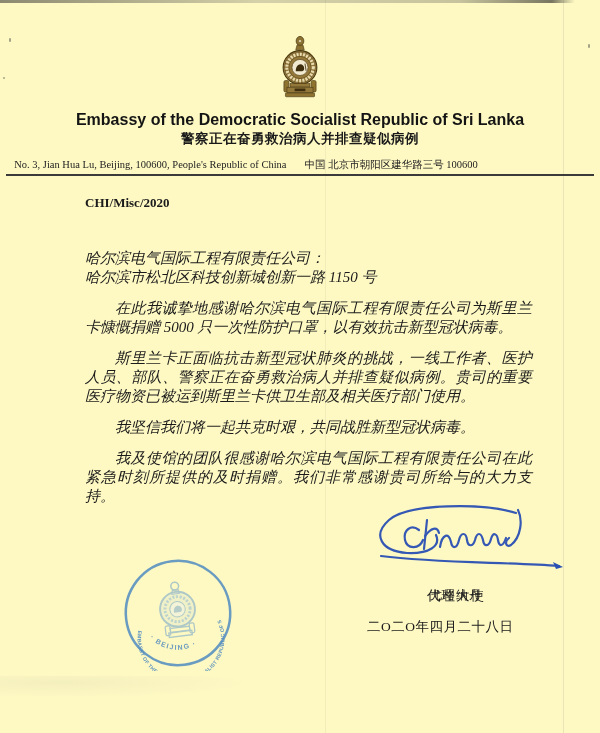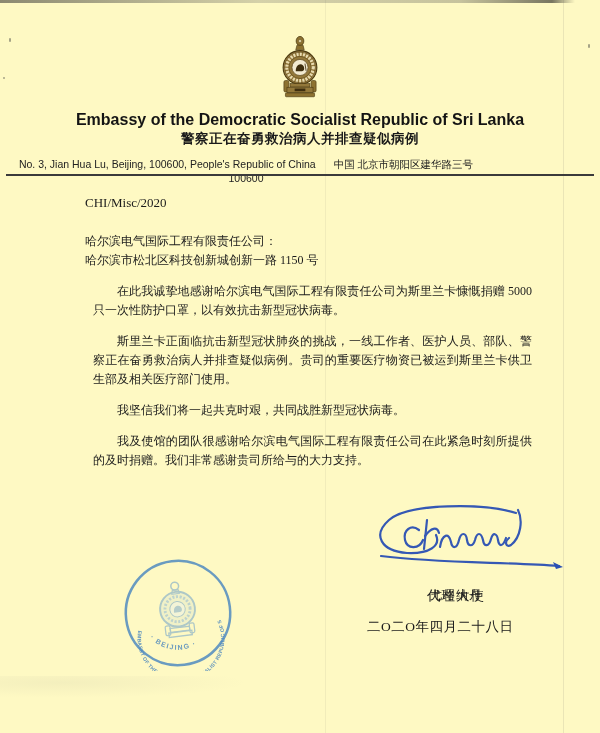--- a/index.html
+++ b/index.html
@@ -21,29 +21,29 @@
     background:radial-gradient(ellipse at 25% 30%,rgba(120,120,120,.08),rgba(0,0,0,0) 70%);}
   .speck{position:absolute;width:2px;height:4px;background:rgba(60,60,60,.45);border-radius:1px;}
 
   
   .emblem{position:absolute;left:277px;top:34px;width:46px;height:70px;}
   .title-en{position:absolute;left:0;top:111px;width:600px;text-align:center;
     font-family:"Liberation Sans","DejaVu Sans",sans-serif;font-weight:bold;font-size:16px;color:#141414;}
   .title-zh{position:absolute;left:0;top:130px;width:600px;text-align:center;
     font-weight:bold;font-size:13.5px;letter-spacing:.5px;color:#1a1a1a;}
   .addr{position:absolute;left:0;top:158px;width:492px;text-align:center;
-    font-family:Liberation Sans, sans-serif;font-size:10.5px;color:#222;}
+    font-family:Liberation Serif, serif;font-size:10.5px;color:#222;}
   .addr .gap{display:inline-block;width:18px;}
   .rule{position:absolute;left:6px;top:174px;width:588px;height:2px;background:#3b3b3b;}
 
   
-  .refno{position:absolute;left:85px;top:195px;font-weight:normal;font-size:13px;}
-  .body-block{position:absolute;left:85px;top:232px;width:447px;
-    font-size:12px;line-height:19px;text-align:justify;}
-  .body-block p{margin:12px 0 0 8px;text-indent:2em;}
+  .refno{position:absolute;left:85px;top:195px;font-weight:bold;font-size:13px;}
+  .body-block{position:absolute;left:85px;top:249px;width:447px;
+    font-size:15px;line-height:19px;text-align:justify;font-style:italic;}
+  .body-block p{margin:12px 0 0 0;text-indent:2em;}
   .body-block .recipient p{margin:0;text-indent:0;}
 
   
   .sig-svg{position:absolute;left:366px;top:502px;width:207px;height:72px;}
   .sig-name{position:absolute;left:430px;top:587px;font-size:12px;letter-spacing:1px;}
   .sig-title{position:absolute;left:427px;top:587px;font-size:13.5px;letter-spacing:1px;}
   .sig-date{position:absolute;left:367px;top:618px;font-size:13.5px;letter-spacing:.5px;}
 
   
   .stamp{position:absolute;left:119px;top:555px;width:118px;height:116px;opacity:.92;}

